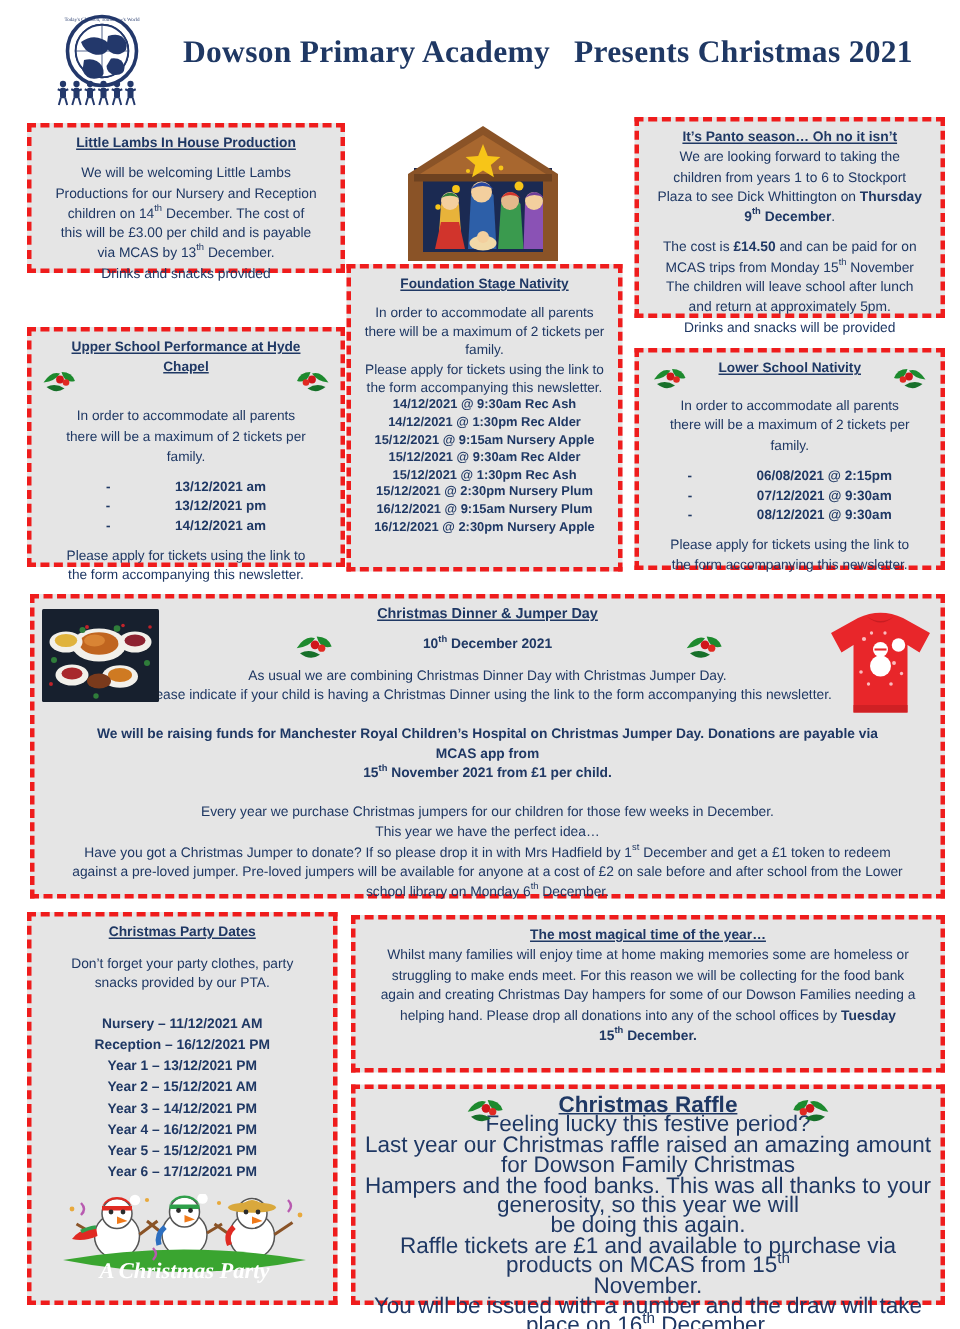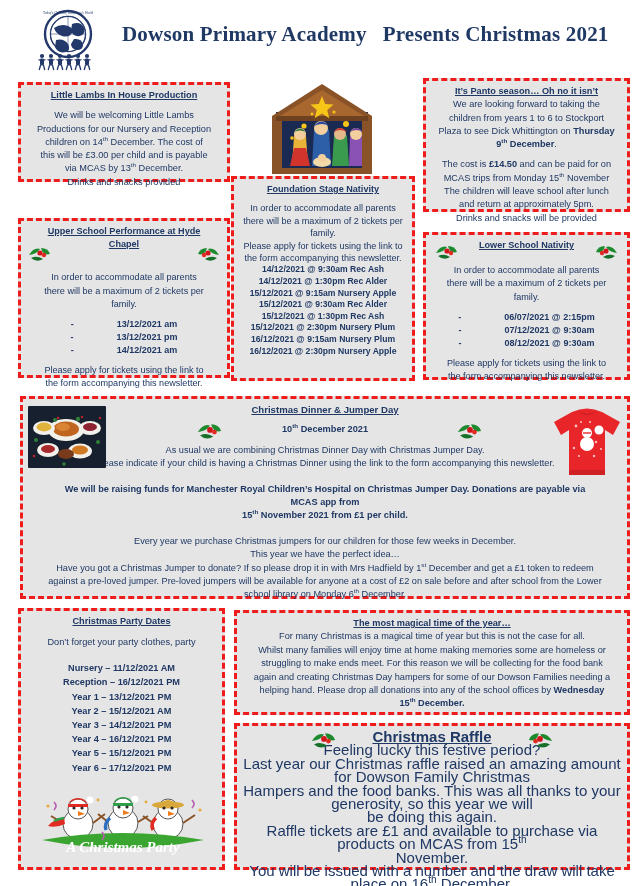--- a/index.html
+++ b/index.html
@@ -269,21 +269,21 @@
       <path d="M12 3 q-7 0 -9 6 q7 2 9 -6z" fill="#1d8a2e"></path>
       <circle cx="13" cy="8" r="2.6" fill="#d0161b"></circle>
         <circle cx="9" cy="10" r="2.2" fill="#e02a22"></circle>
     </svg>
     <span class="sp" style="height:12px"></span>
     <span class="ln">In order to accommodate all parents</span>
     <span class="ln">there will be a maximum of 2 tickets per</span>
     <span class="ln">family.</span>
     <span class="sp"></span>
     <div class="dates">
-      <span class="row"><span class="dash">-</span><span>06/07/2021 @ 2:15pm</span></span>
+      <span class="row"><span class="dash">-</span><span>06/08/2021 @ 2:15pm</span></span>
       <span class="row"><span class="dash">-</span><span>07/12/2021 @ 9:30am</span></span>
       <span class="row"><span class="dash">-</span><span>08/12/2021 @ 9:30am</span></span>
     </div>
     <span class="sp"></span>
     <span class="ln">Please apply for tickets using the link to</span>
     <span class="ln">the form accompanying this newsletter.</span>
   </div>
 
   <div class="box" id="box-dinner">
     <span class="hd title-line">Christmas Dinner &amp; Jumper Day</span>
@@ -365,20 +365,21 @@
       <circle cx="42" cy="52" r="1.2"></circle>
         <circle cx="38" cy="18" r="1.1"></circle>
     </g>
     <path d="M31 29 h8" stroke="#e8262a" stroke-width="1.4"></path>
   </svg>
 
   <div class="box" id="box-party">
     <span class="hd">Christmas Party Dates</span>
     <span class="sp"></span>
     <span class="ln">Don’t forget your party clothes, party</span>
+    <span class="ln">snacks provided by our PTA.</span>
     <span class="sp" style="height:12px"></span>
     <div class="plist">
       <span class="ln">Nursery – 11/12/2021 AM</span>
       <span class="ln">Reception – 16/12/2021 PM</span>
       <span class="ln">Year 1 – 13/12/2021 PM</span>
       <span class="ln">Year 2 – 15/12/2021 AM</span>
       <span class="ln">Year 3 – 14/12/2021 PM</span>
       <span class="ln">Year 4 – 16/12/2021 PM</span>
       <span class="ln">Year 5 – 15/12/2021 PM</span>
       <span class="ln">Year 6 – 17/12/2021 PM</span>
@@ -434,25 +435,24 @@
     </g>
     <g stroke="#b85ab0" stroke-width="1.6" fill="none">
       <path d="M20 6 q4 4 0 8"></path>
         <path d="M158 4 q4 4 0 8"></path>
       <path d="M68 36 q4 4 0 8"></path>
     </g>
   </svg>
 
   <div class="box" id="box-magical">
     <span class="hd">The most magical time of the year…</span>
-    <span class="ln">For many Christmas is a magical time of year but this is not the case for all.</span>
     <span class="ln">Whilst many families will enjoy time at home making memories some are homeless or</span>
     <span class="ln">struggling to make ends meet.  For this reason we will be collecting for the food bank</span>
     <span class="ln">again and creating Christmas Day hampers for some of our Dowson Families needing a</span>
-    <span class="ln"><span>helping hand.  Please drop all donations into any of the school offices by </span><span class="b">Wednesday</span></span>
+    <span class="ln"><span>helping hand.  Please drop all donations into any of the school offices by </span><span class="b">Tuesday</span></span>
     <span class="ln"><span class="b">15</span><sup class="b">th</sup><span class="b"> December.</span></span>
   </div>
 
   <div class="box" id="box-raffle">
     <span class="hd">Christmas Raffle</span>
     <svg class="holly" style="left:72px; top:4px; width:30px; height:20px;" viewBox="0 0 26 18">
       <path d="M2 10 q5 -8 11 -6 q-3 5 -11 6z" fill="#1d8a2e"></path>
       <path d="M4 13 q6 -3 12 1 q-6 4 -12 -1z" fill="#17702a"></path>
       <path d="M14 3 q7 0 9 6 q-7 2 -9 -6z" fill="#1d8a2e"></path>
       <circle cx="13" cy="8" r="2.6" fill="#d0161b"></circle>

